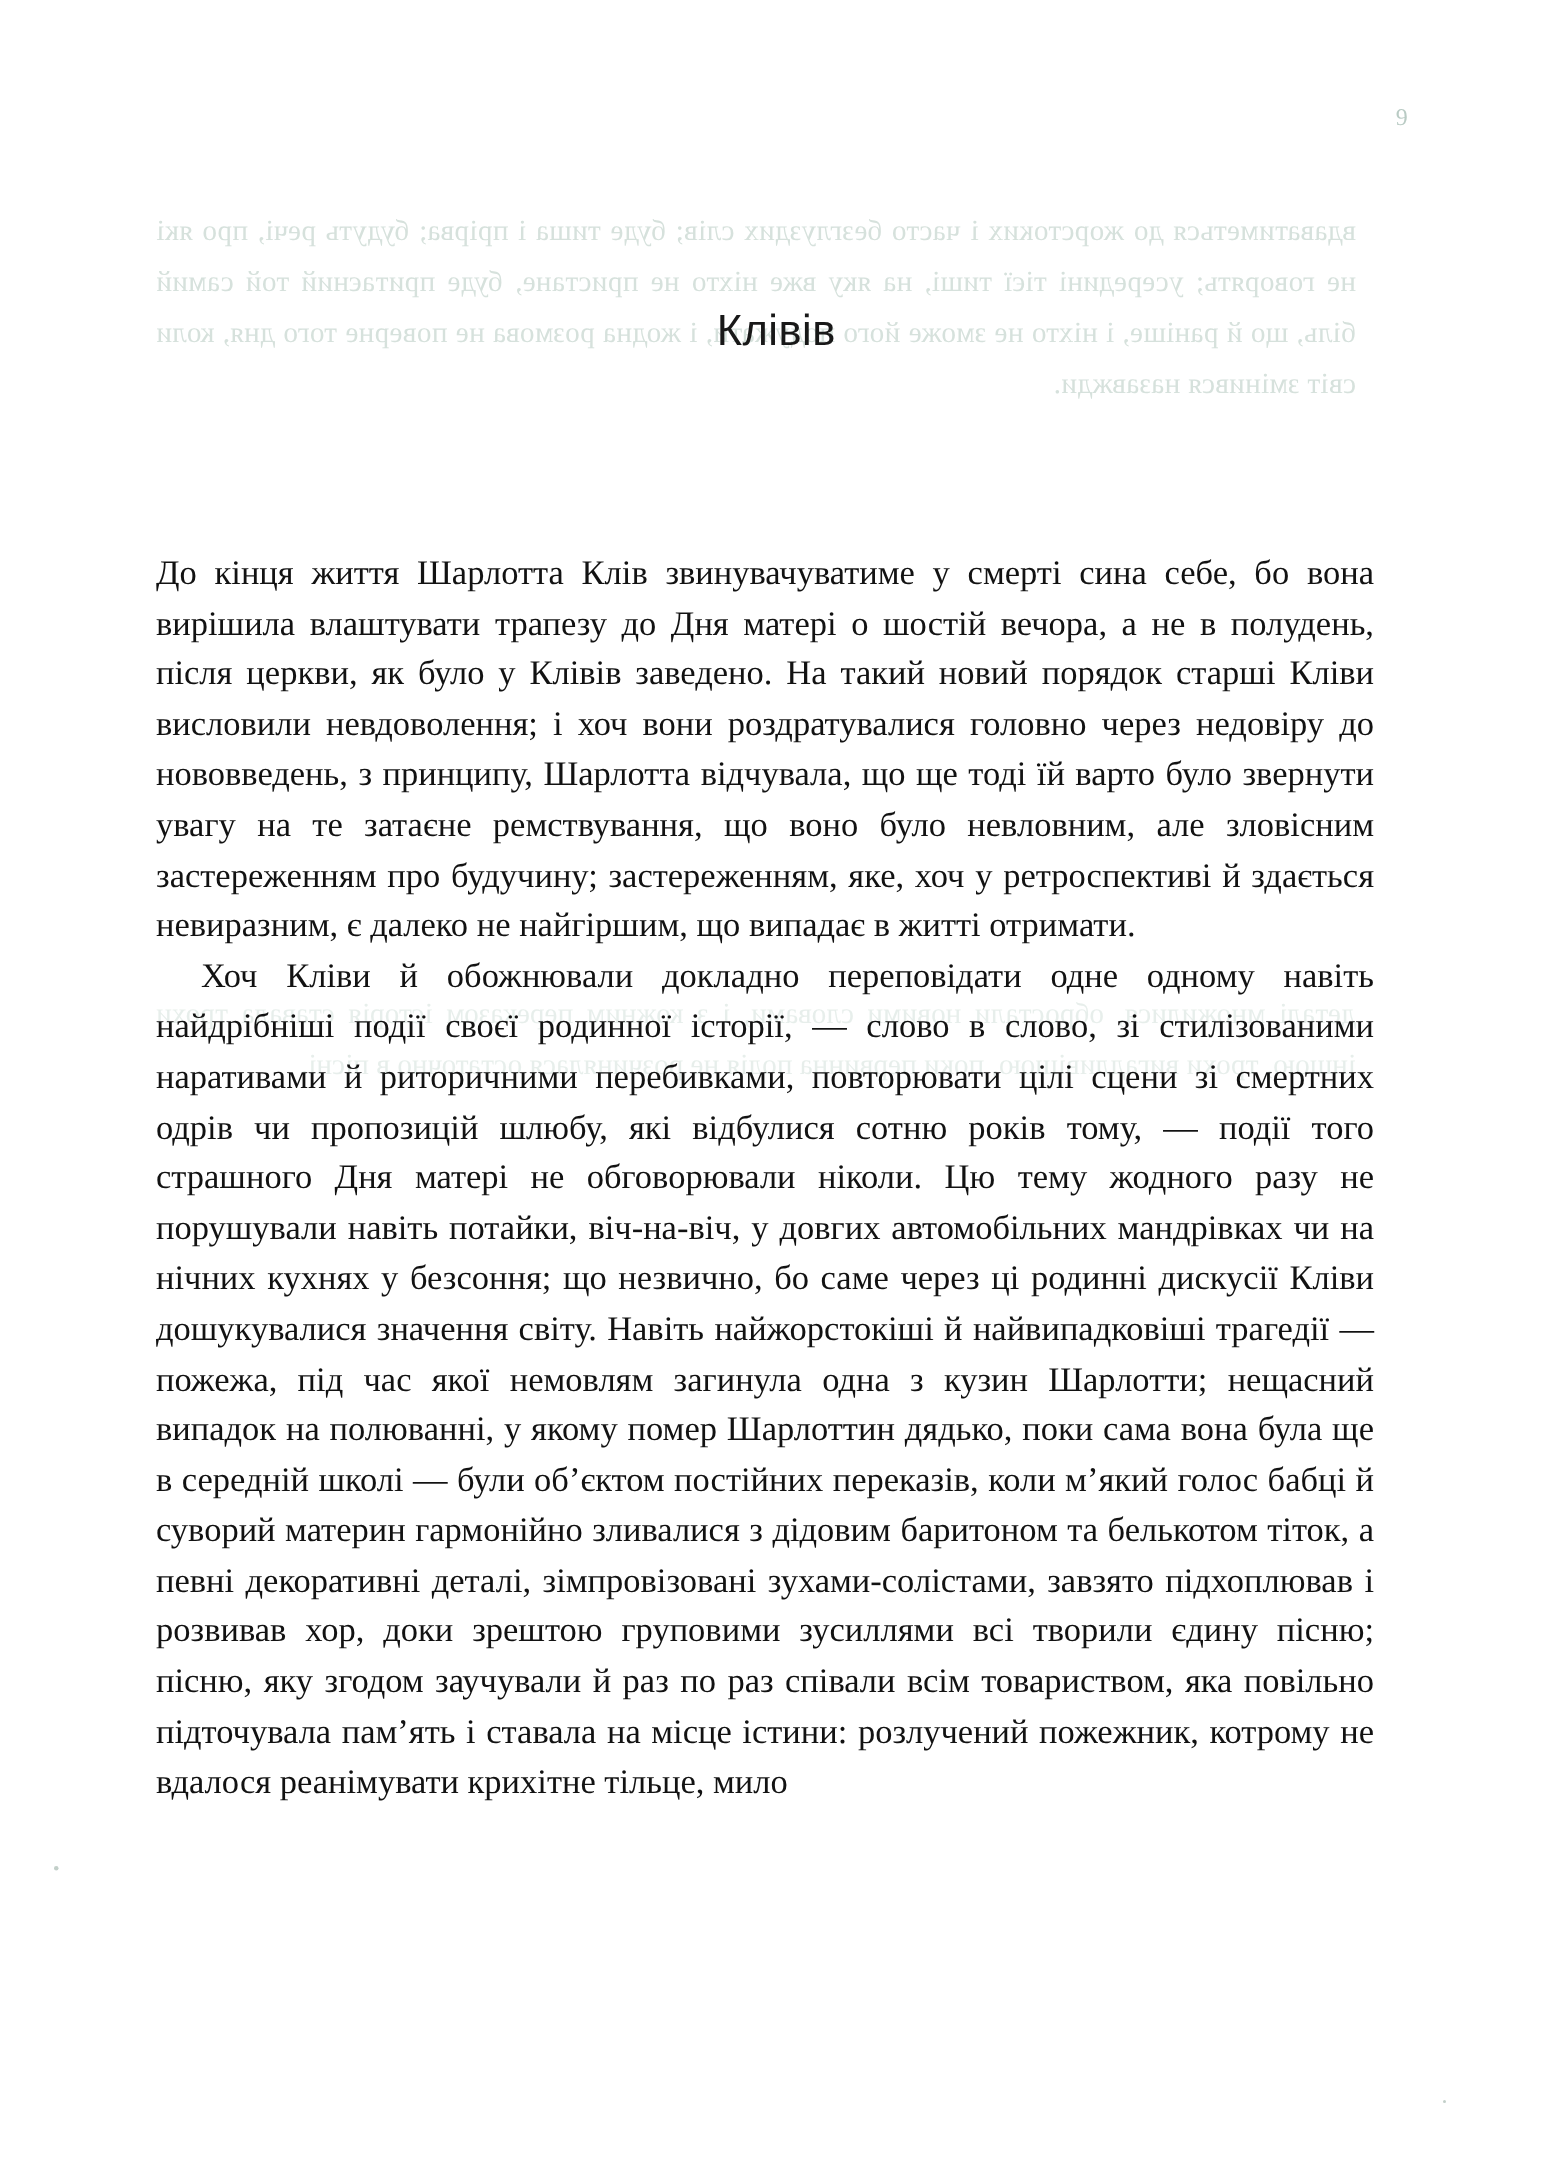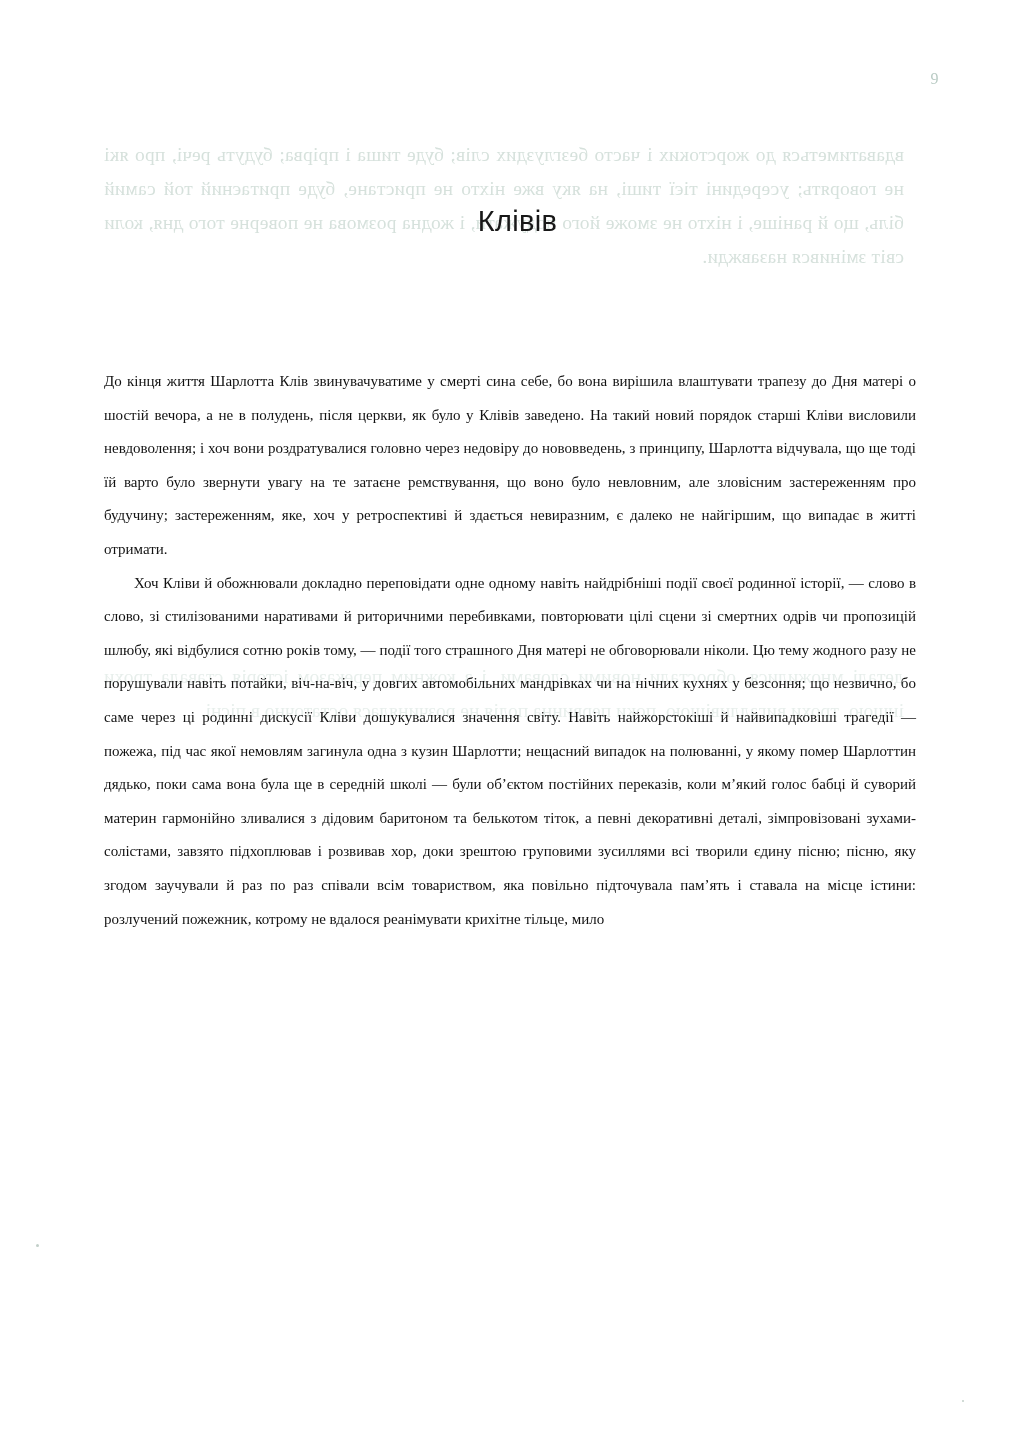--- a/index.html
+++ b/index.html
@@ -75,21 +75,21 @@
     font-weight: 400;
     color: #181818;
     letter-spacing: 0.3px;
   }
 
   .body-text {
     position: absolute;
     left: 104px;
     top: 365px;
     width: 812px;
-    font-size: 15px;
+    font-size: 23px;
     line-height: 33.6px;
     text-align: justify;
     text-justify: inter-word;
     color: #121212;
   }
   .body-text p {
     margin: 0;
   }
   .body-text p.indent {
     text-indent: 30px;

